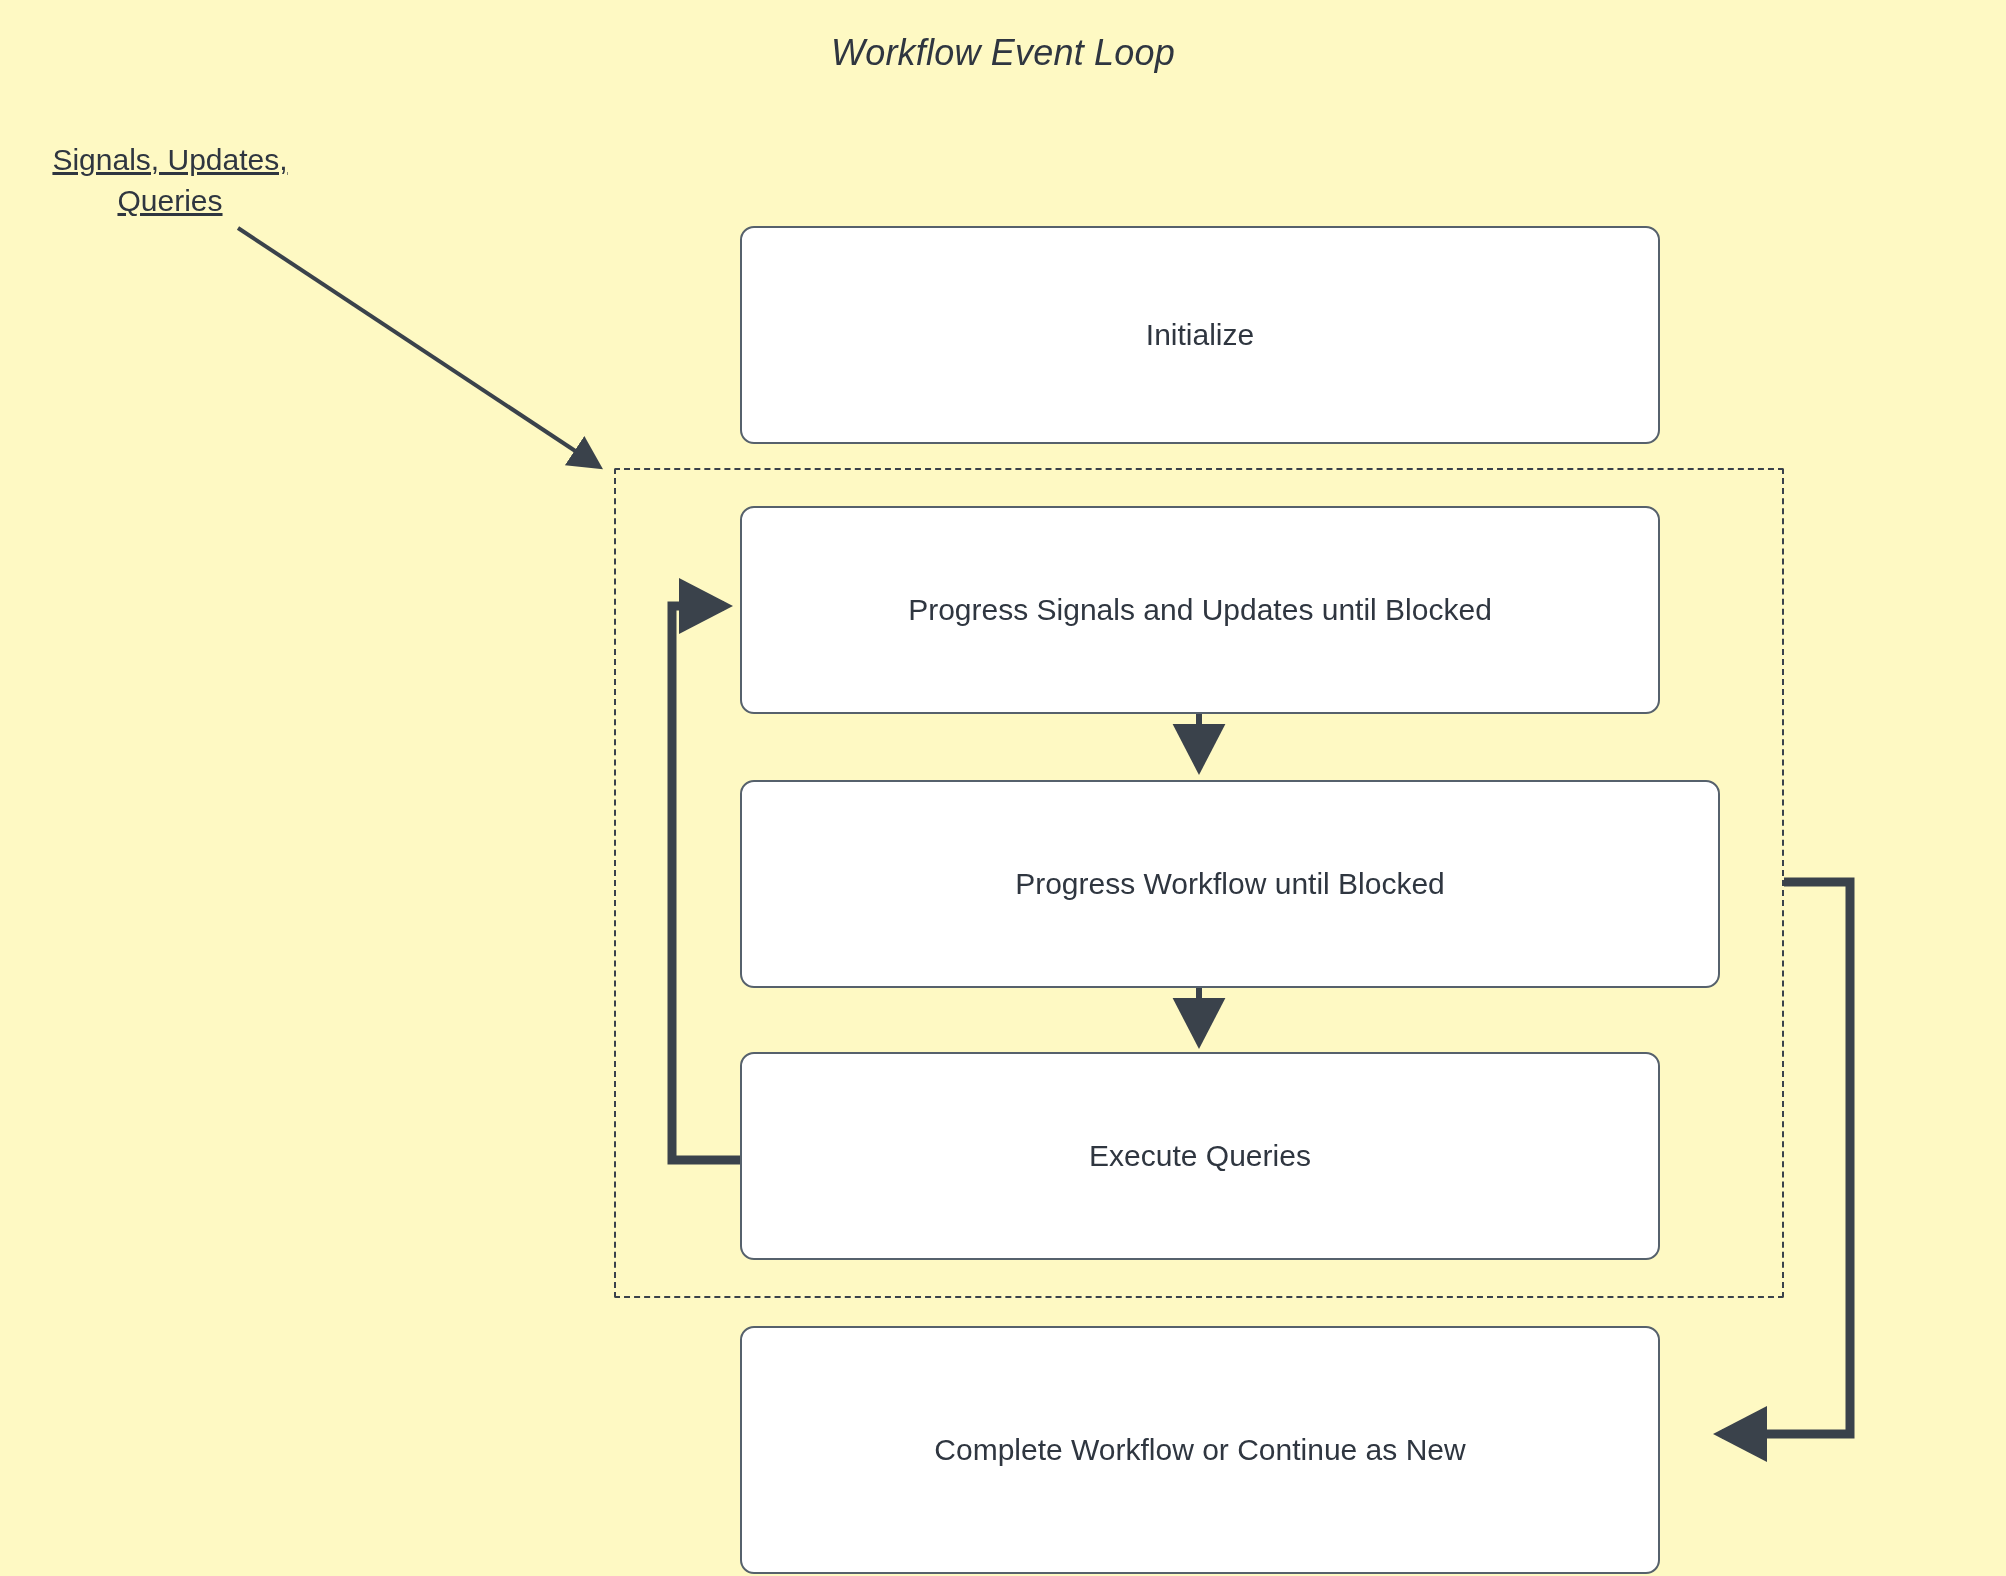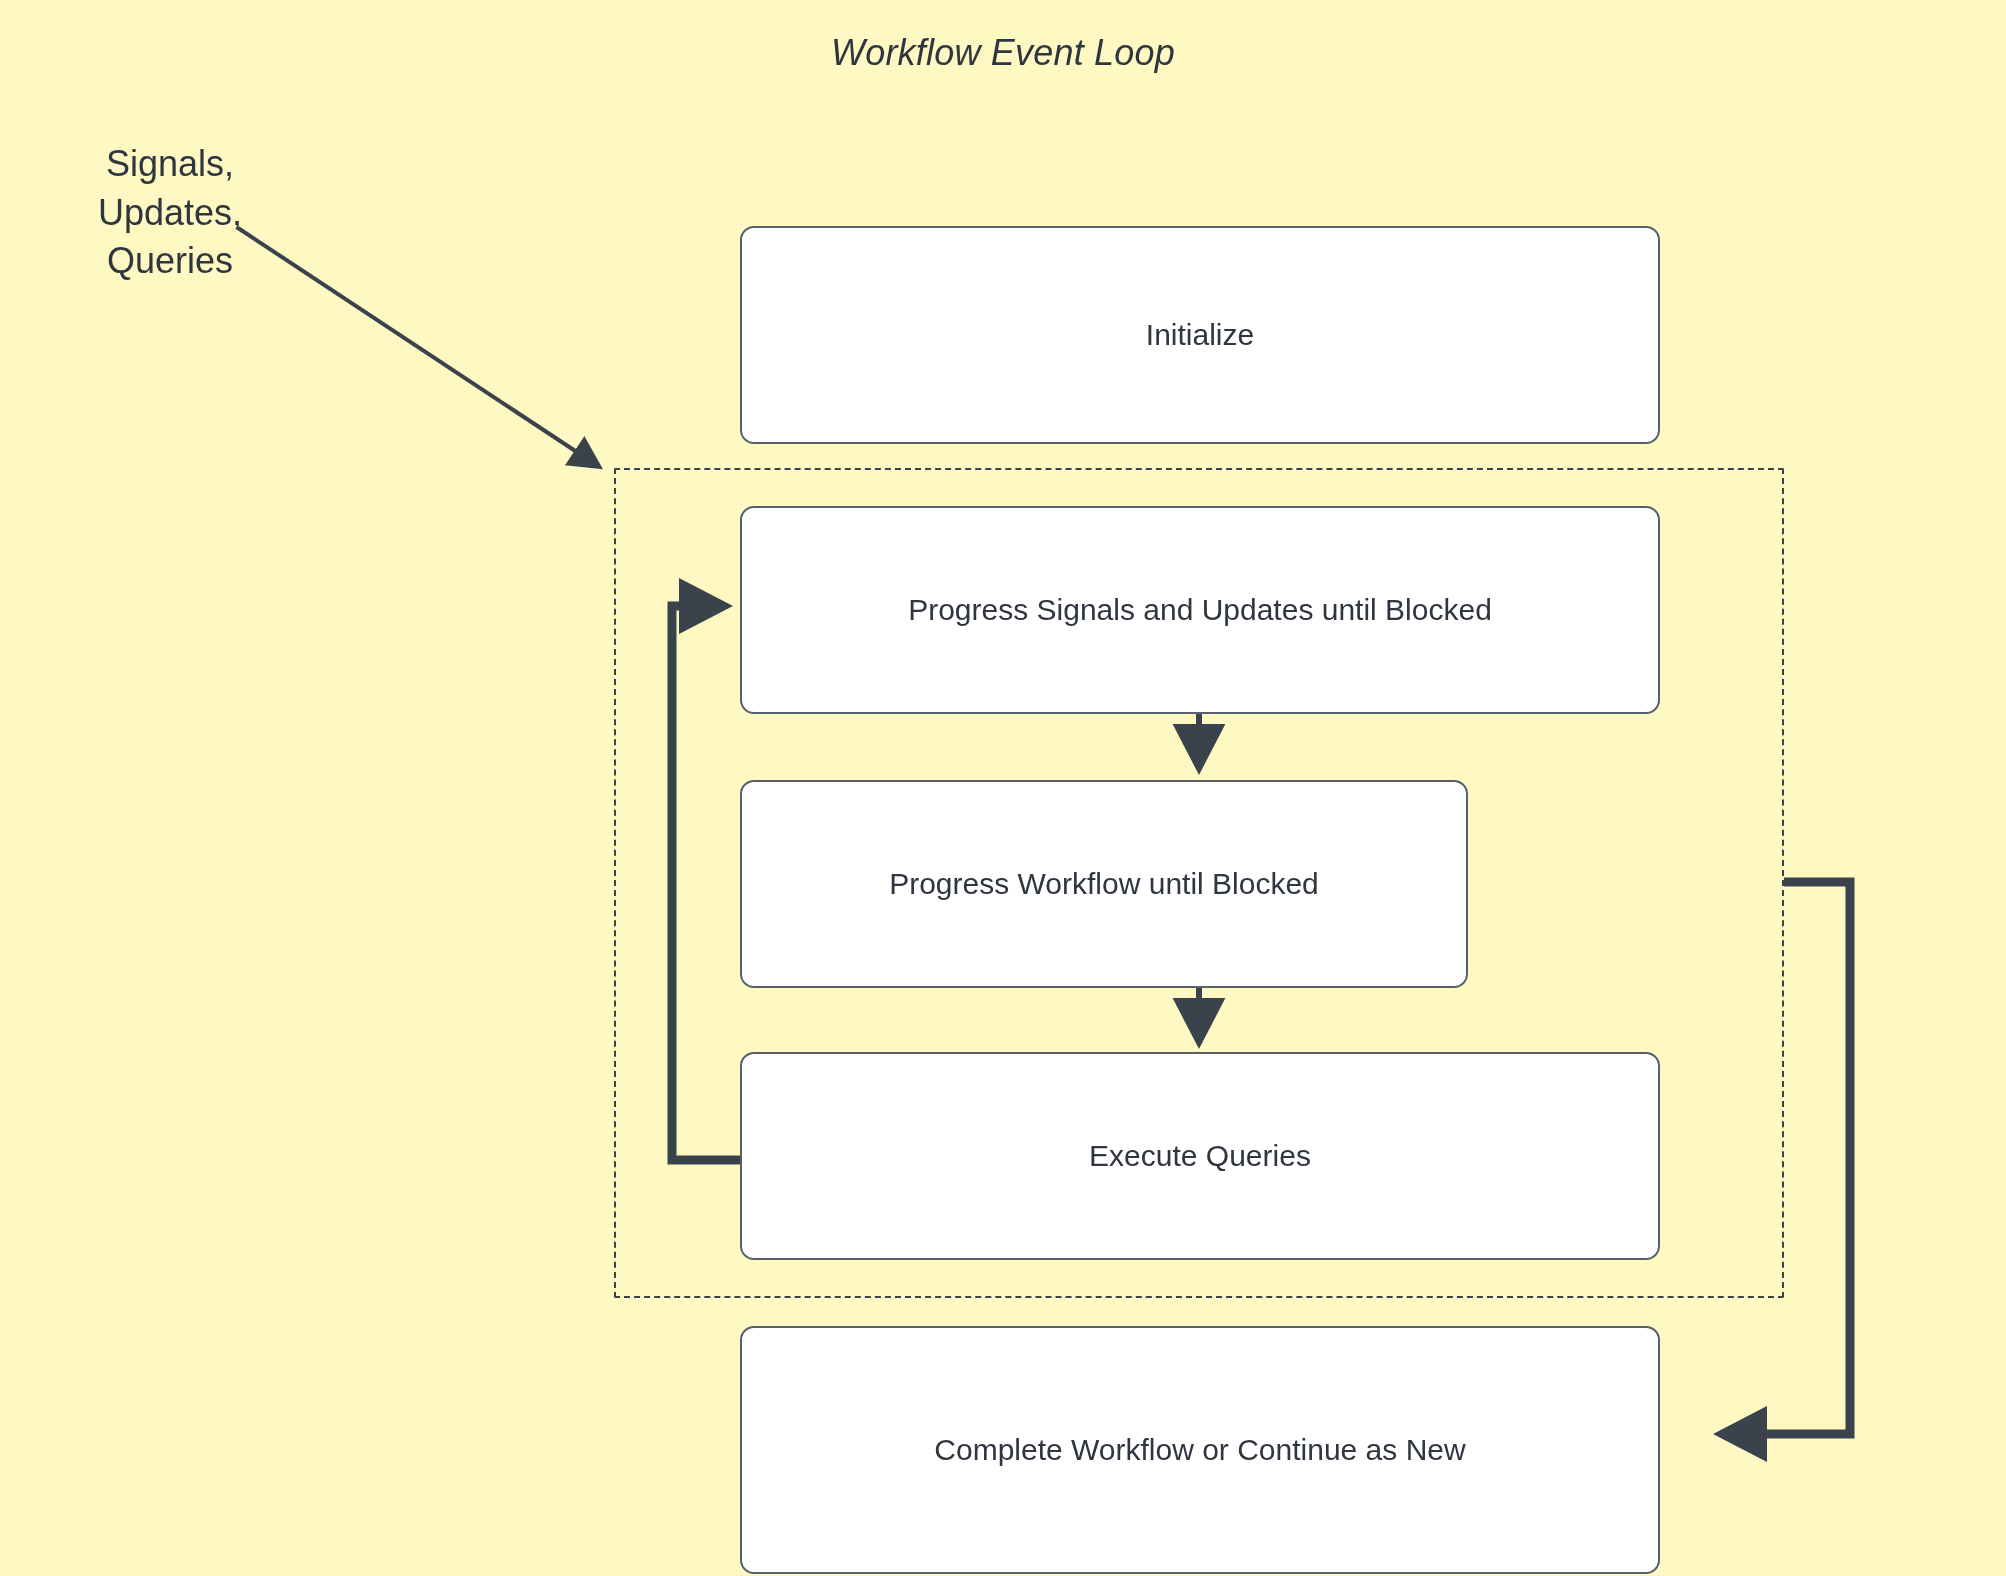--- a/index.html
+++ b/index.html
@@ -45,25 +45,26 @@
   }
   .dashed-group {
     position: absolute;
     box-sizing: border-box;
     border: 2px dashed #3a424b;
     background: transparent;
     border-radius: 2px;
   }
   .ext-label {
     position: absolute;
-    font-size: 36px;
+    font-size: 30px;
     color: #2f3640;
     text-align: center;
     line-height: 1.35;
     white-space: pre-line;
+    text-decoration: underline;
   }
   svg.edges {
     position: absolute;
     left: 0;
     top: 0;
     width: 2006px;
     height: 1576px;
     overflow: visible;
     pointer-events: none;
   }
@@ -102,21 +103,21 @@
   <div class="dashed-group" style="left:614px; top:468px; width:1170px; height:830px;"></div>
 
   <div class="node" style="left:740px; top:226px; width:920px; height:218px;">
     <span>Initialize</span>
   </div>
 
   <div class="node" style="left:740px; top:506px; width:920px; height:208px;">
     <span>Progress Signals and Updates until Blocked</span>
   </div>
 
-  <div class="node" style="left:740px; top:780px; width:728px; height:208px;">
+  <div class="node" style="left:740px; top:780px; width:980px; height:208px;">
     <span>Progress Workflow until Blocked</span>
   </div>
 
   <div class="node" style="left:740px; top:1052px; width:920px; height:208px;">
     <span>Execute Queries</span>
   </div>
 
   <div class="node" style="left:740px; top:1326px; width:920px; height:248px;">
     <span>Complete Workflow or Continue as New</span>
   </div>

